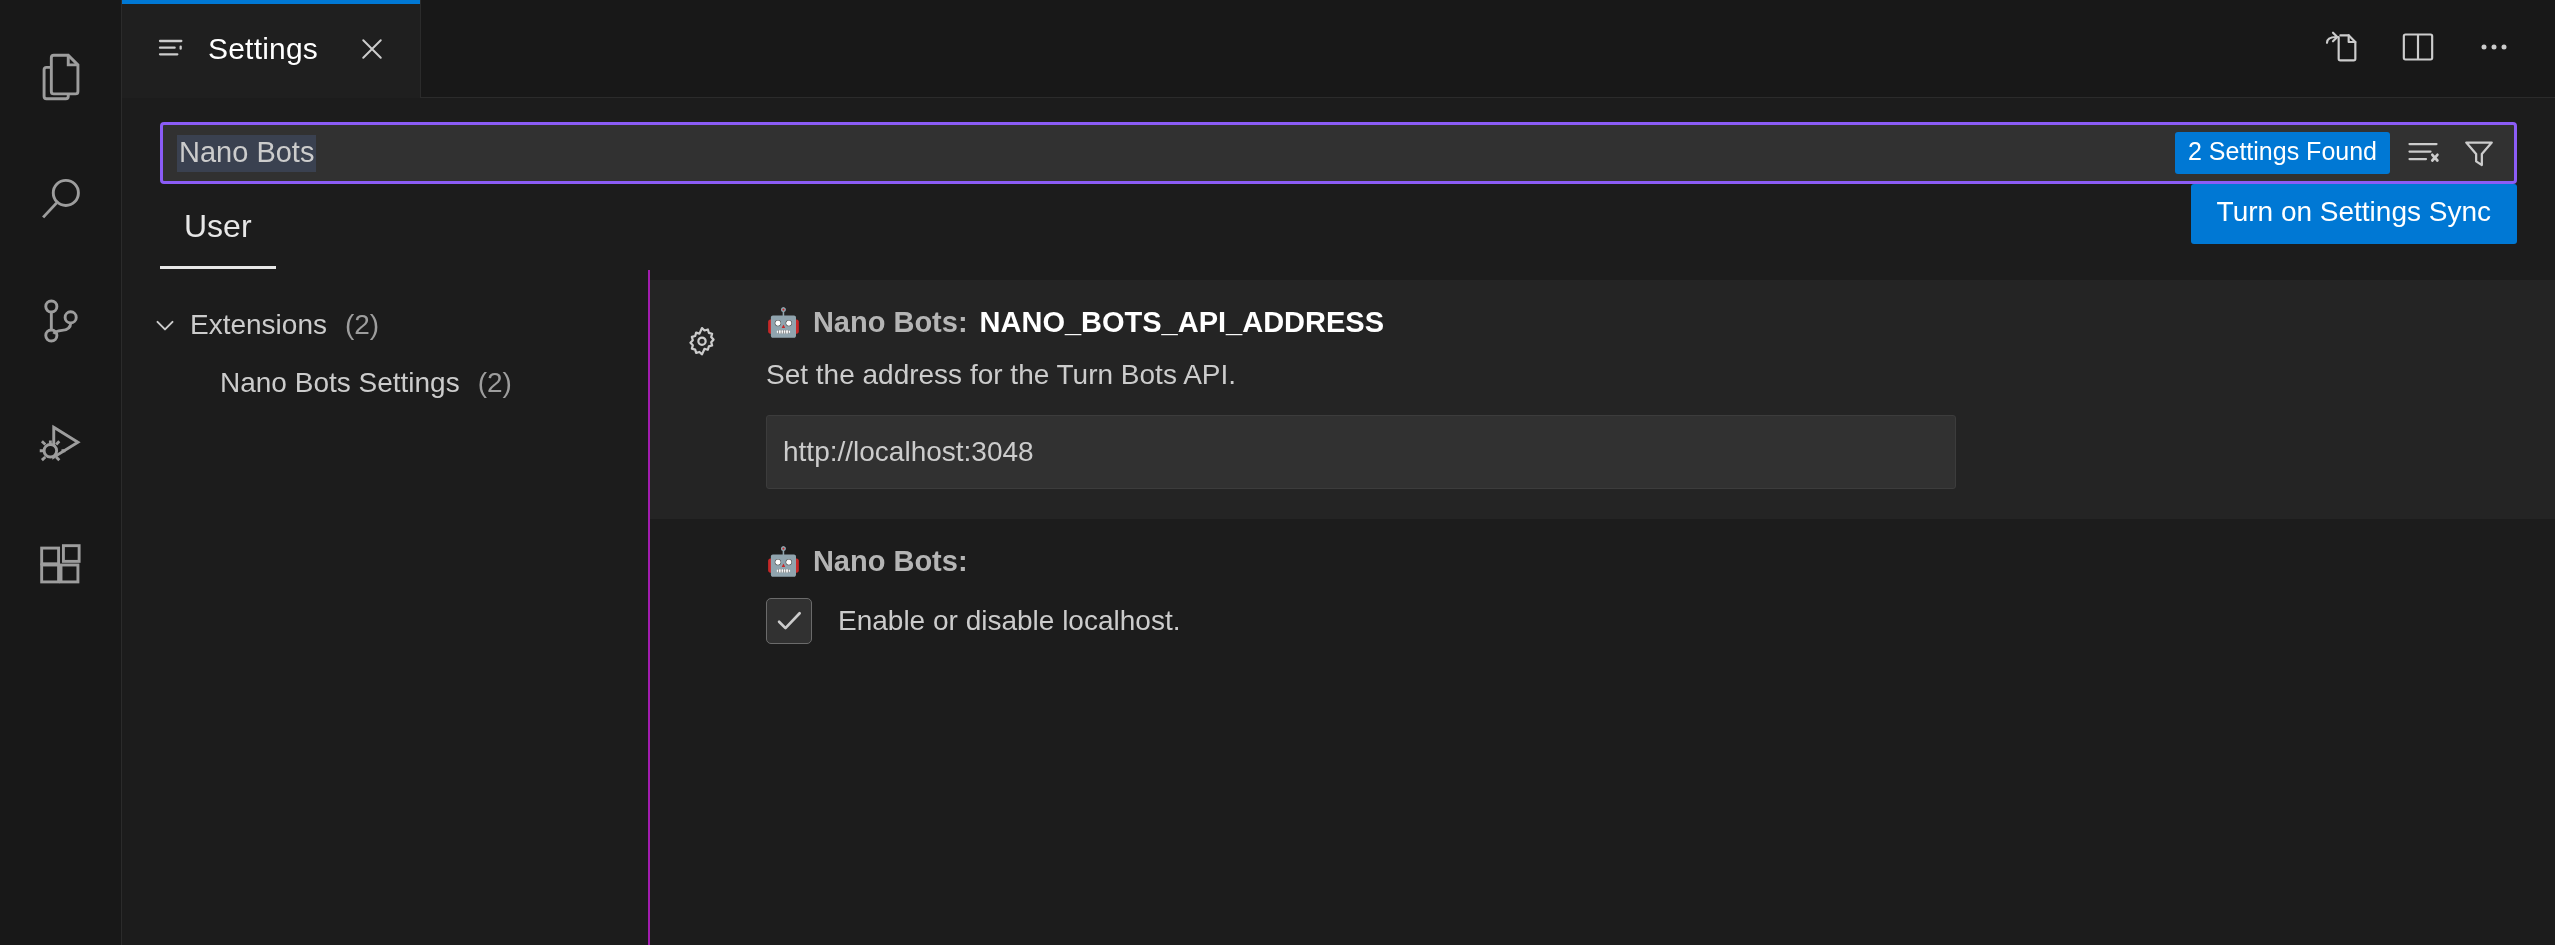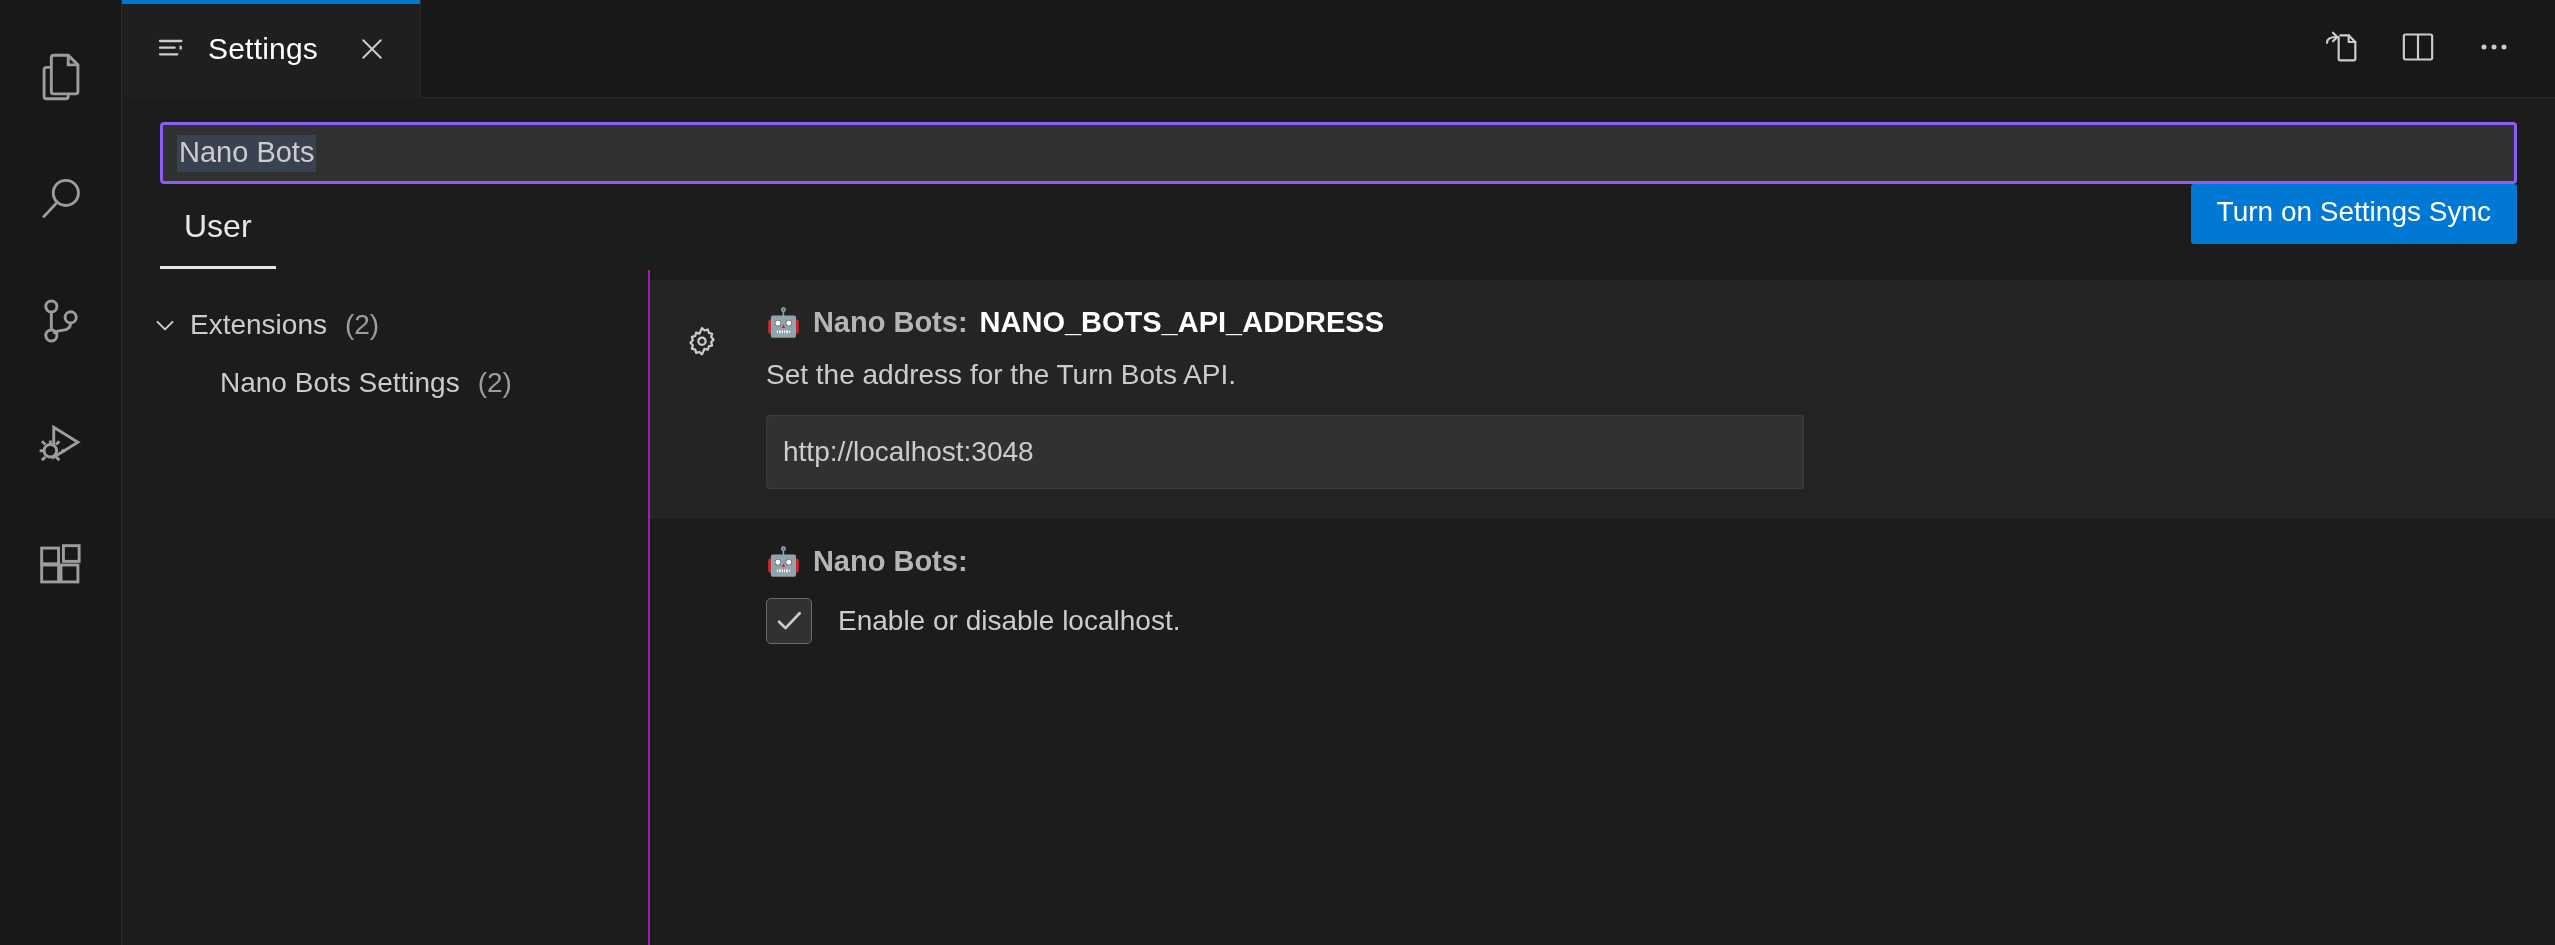--- a/index.html
+++ b/index.html
@@ -263,21 +263,21 @@
   .setting-title .cat { color: #b5b5b5; font-weight: bold; }
   .setting-title .key { color: #ffffff; font-weight: bold; }
   .robot { font-size: 28px; line-height: 1; }
   .setting-desc {
     font-size: 28px;
     color: #cccccc;
     margin-top: 20px;
   }
   .setting-input {
     margin-top: 24px;
-    width: 1038px;
+    width: 1190px;
     height: 74px;
     background: #313131;
     border: 1px solid #3c3c3c;
     border-radius: 3px;
     color: #cccccc;
     font-size: 28px;
     padding: 0 16px;
     font-family: "Liberation Sans", sans-serif;
     outline: none;
   }
@@ -409,20 +409,34 @@
           </span>
         </div>
       </div>
     </div>
 
     <div class="settings-header">
 
       <div class="search-row">
         <div class="search-box">
           <span class="search-text">Nano Bots</span>
+          <span class="search-right">
+            <span class="found-badge">2 Settings Found</span>
+            <span class="search-icon-btn">
+              <svg width="36" height="36" viewBox="0 0 24 24" fill="none" stroke="#cccccc" stroke-width="1.5" stroke-linecap="round">
+                <path d="M3 6h18M3 11h14M3 16h11"></path>
+                <path d="M18.2 13.2l3.4 3.8M21.6 13.2l-3.4 3.8" stroke-width="1.8"></path>
+              </svg>
+            </span>
+            <span class="search-icon-btn">
+              <svg width="36" height="36" viewBox="0 0 24 24" fill="none" stroke="#cccccc" stroke-width="1.5" stroke-linejoin="round">
+                <path d="M3.5 5h17l-6.6 7.6V20l-3.8-2.4v-5z"></path>
+              </svg>
+            </span>
+          </span>
         </div>
       </div>
 
       <div class="tabs-row">
         <div class="user-tab">
           <span>User</span>
         </div>
         <button class="sync-button">Turn on Settings Sync</button>
       </div>
     </div>

